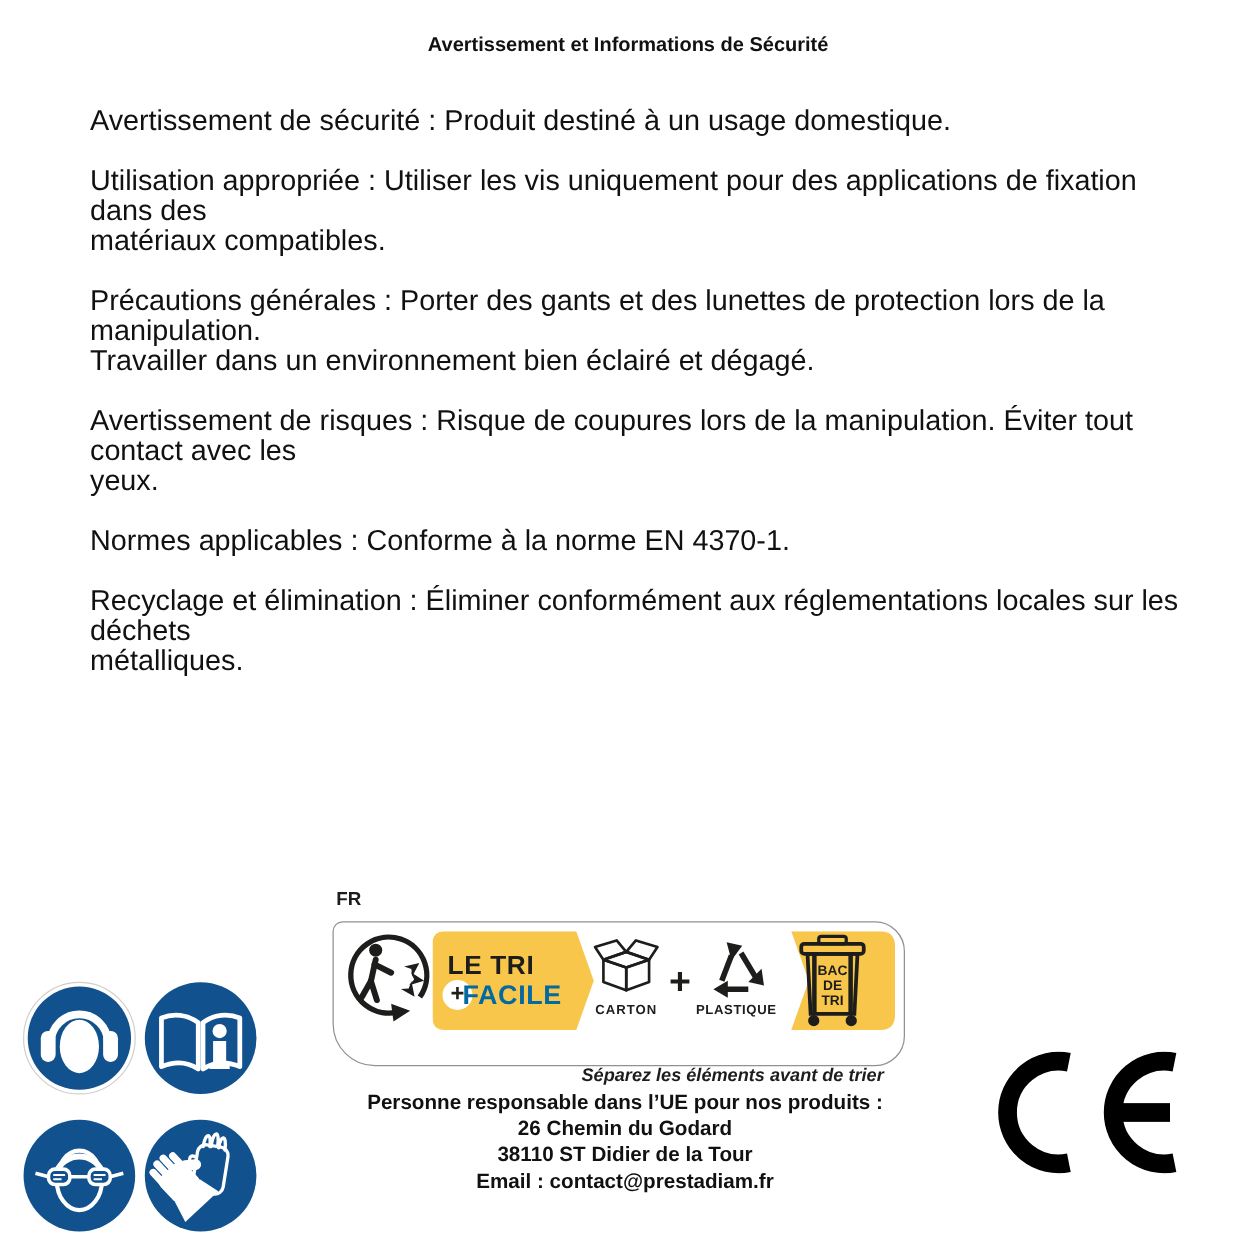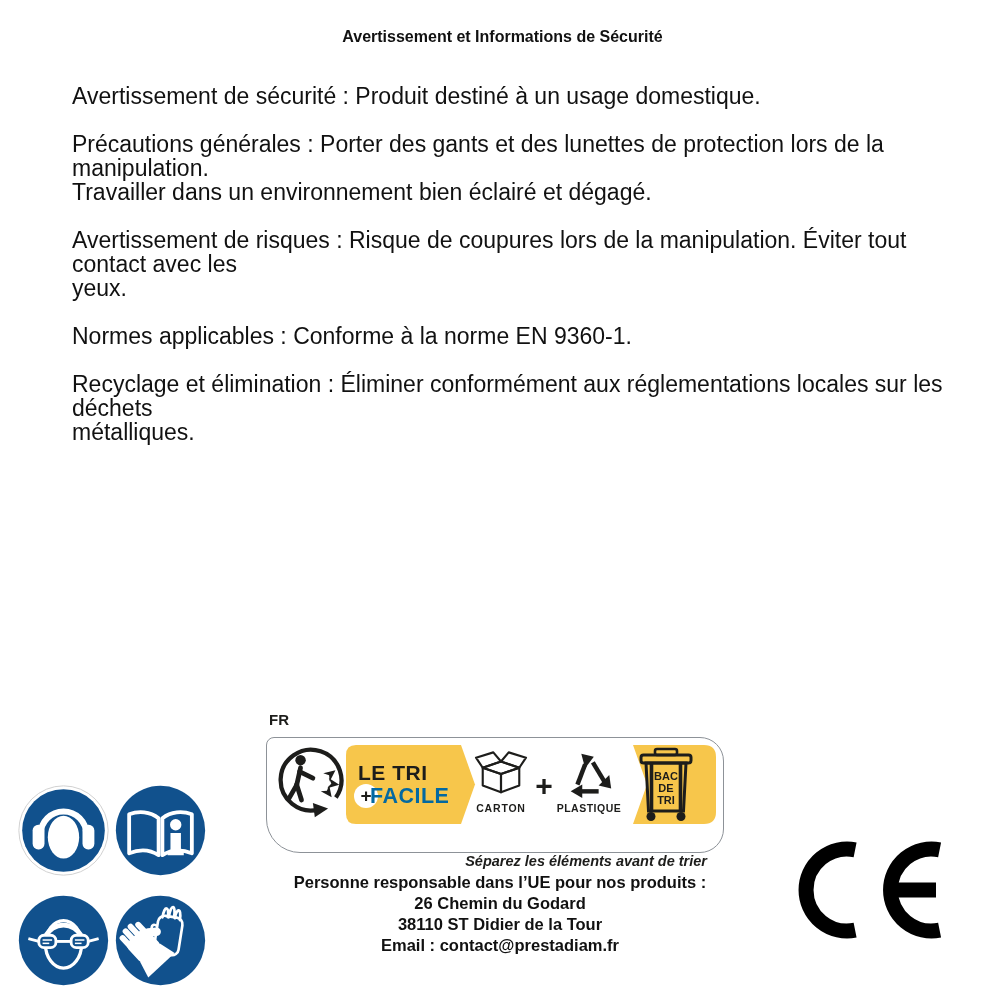--- a/index.html
+++ b/index.html
@@ -1,18 +1,18 @@
 <!DOCTYPE html>
 <html><head>
 <meta charset="utf-8">
 <style>
   html,body{margin:0;padding:0;background:#fff;}
   .page{
     position:relative;width:1005px;height:1005px;background:#ffffff;overflow:hidden;
-    font-family:"Liberation Sans", sans-serif;color:#1a1a1a;
+    font-family:"Liberation Sans", sans-serif;color:#1a1a1a;border-radius:25px;
   }
   .doc-title{
     position:absolute;top:28px;left:0;width:100%;text-align:center;
     font-size:16px;font-weight:bold;color:#111;
   }
   .doc-body{position:absolute;left:72px;top:84px;width:892px;}
   .para{
     font-size:23px;line-height:24px;margin:0 0 24px 0;white-space:pre-line;color:#111;
   }
   
@@ -56,25 +56,27 @@
 </style>
 </head>
 <body>
 
 <div class="page">
 
   <div class="doc-title">Avertissement et Informations de Sécurité</div>
 
   <div class="doc-body">
     <p class="para">Avertissement de sécurité : Produit destiné à un usage domestique.</p>
+    <p class="para">Utilisation appropriée : Utiliser les vis uniquement pour des applications de fixation dans des
+matériaux compatibles.</p>
     <p class="para">Précautions générales : Porter des gants et des lunettes de protection lors de la manipulation.
 Travailler dans un environnement bien éclairé et dégagé.</p>
     <p class="para">Avertissement de risques : Risque de coupures lors de la manipulation. Éviter tout contact avec les
 yeux.</p>
-    <p class="para">Normes applicables : Conforme à la norme EN 9360-1.</p>
+    <p class="para">Normes applicables : Conforme à la norme EN 4370-1.</p>
     <p class="para">Recyclage et élimination : Éliminer conformément aux réglementations locales sur les déchets
 métalliques.</p>
   </div>
 
   <div class="picto-grid">
     <svg class="picto" viewBox="0 0 100 100">
       <circle cx="50" cy="50" r="47" fill="#ffffff" stroke="#cfcfcf" stroke-width="1"></circle>
       <circle cx="50" cy="50" r="43.5" fill="#11518d"></circle>
       <path d="M26,54 A24,24 0 0 1 74,54" stroke="#ffffff" stroke-width="6.5" fill="none" stroke-linecap="round"></path>
       <ellipse cx="50" cy="57" rx="16.5" ry="22.5" fill="#ffffff"></ellipse>

